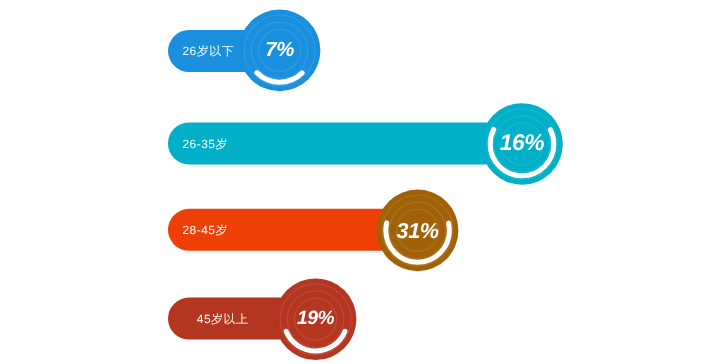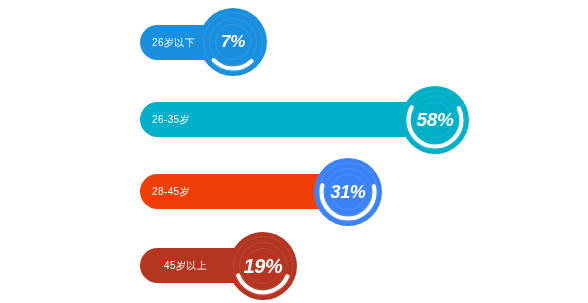--- a/index.html
+++ b/index.html
@@ -103,30 +103,30 @@
 
     <div class="knob" style="left:401px; top:86px; width:68px; height:68px; background:#00afc8;">
       <div class="knob-rings">
         <div class="ring" style="width:58px;height:58px;border-width:1px;"></div>
         <div class="ring" style="width:46px;height:46px;border-width:1px;"></div>
         <div class="ring" style="width:34px;height:34px;border-width:1px;"></div>
       </div>
       <svg class="knob-arc" viewBox="0 0 68 68">
         <circle cx="34" cy="34" r="26.5" fill="none" stroke="#ffffff" stroke-width="4.2" stroke-linecap="round" stroke-dasharray="108.1 58.4" stroke-dashoffset="-29.2" transform="rotate(-90 34 34)"></circle>
       </svg>
-      <div class="knob-label" style="font-size:19px;">58%</div>
+      <div class="knob-label" style="font-size:19px;">16%</div>
     </div>
   </div>
 
   <div class="bar-row">
     <div class="bar-track" style="left:140px; top:174px; width:214px; height:35px; background:#ee3f06;"></div>
 
     <div class="bar-label" style="left:152px; top:185px;">28-45岁</div>
 
-    <div class="knob" style="left:314px; top:158px; width:68px; height:68px; background:#3b82f6;">
+    <div class="knob" style="left:314px; top:158px; width:68px; height:68px; background:#a16207;">
       <div class="knob-rings">
         <div class="ring" style="width:58px;height:58px;border-width:1px;"></div>
         <div class="ring" style="width:46px;height:46px;border-width:1px;"></div>
         <div class="ring" style="width:34px;height:34px;border-width:1px;"></div>
       </div>
       <svg class="knob-arc" viewBox="0 0 68 68">
         <circle cx="34" cy="34" r="26.5" fill="none" stroke="#ffffff" stroke-width="4.2" stroke-linecap="round" stroke-dasharray="95.6 70.9" stroke-dashoffset="-35.4" transform="rotate(-90 34 34)"></circle>
       </svg>
       <div class="knob-label" style="font-size:18px;">31%</div>
     </div>
@@ -139,17 +139,17 @@
 
     <div class="knob" style="left:229px; top:232px; width:68px; height:68px; background:#b43520;">
       <div class="knob-rings">
         <div class="ring" style="width:58px;height:58px;border-width:1px;"></div>
         <div class="ring" style="width:46px;height:46px;border-width:1px;"></div>
         <div class="ring" style="width:34px;height:34px;border-width:1px;"></div>
       </div>
       <svg class="knob-arc" viewBox="0 0 68 68">
         <circle cx="34" cy="34" r="26.5" fill="none" stroke="#ffffff" stroke-width="4.2" stroke-linecap="round" stroke-dasharray="62.4 104.1" stroke-dashoffset="-52.0" transform="rotate(-90 34 34)"></circle>
       </svg>
-      <div class="knob-label" style="font-size:20px;">19%</div>
+      <div class="knob-label" style="font-size:16px;">19%</div>
     </div>
   </div>
 
 </div>
 
 </body></html>

